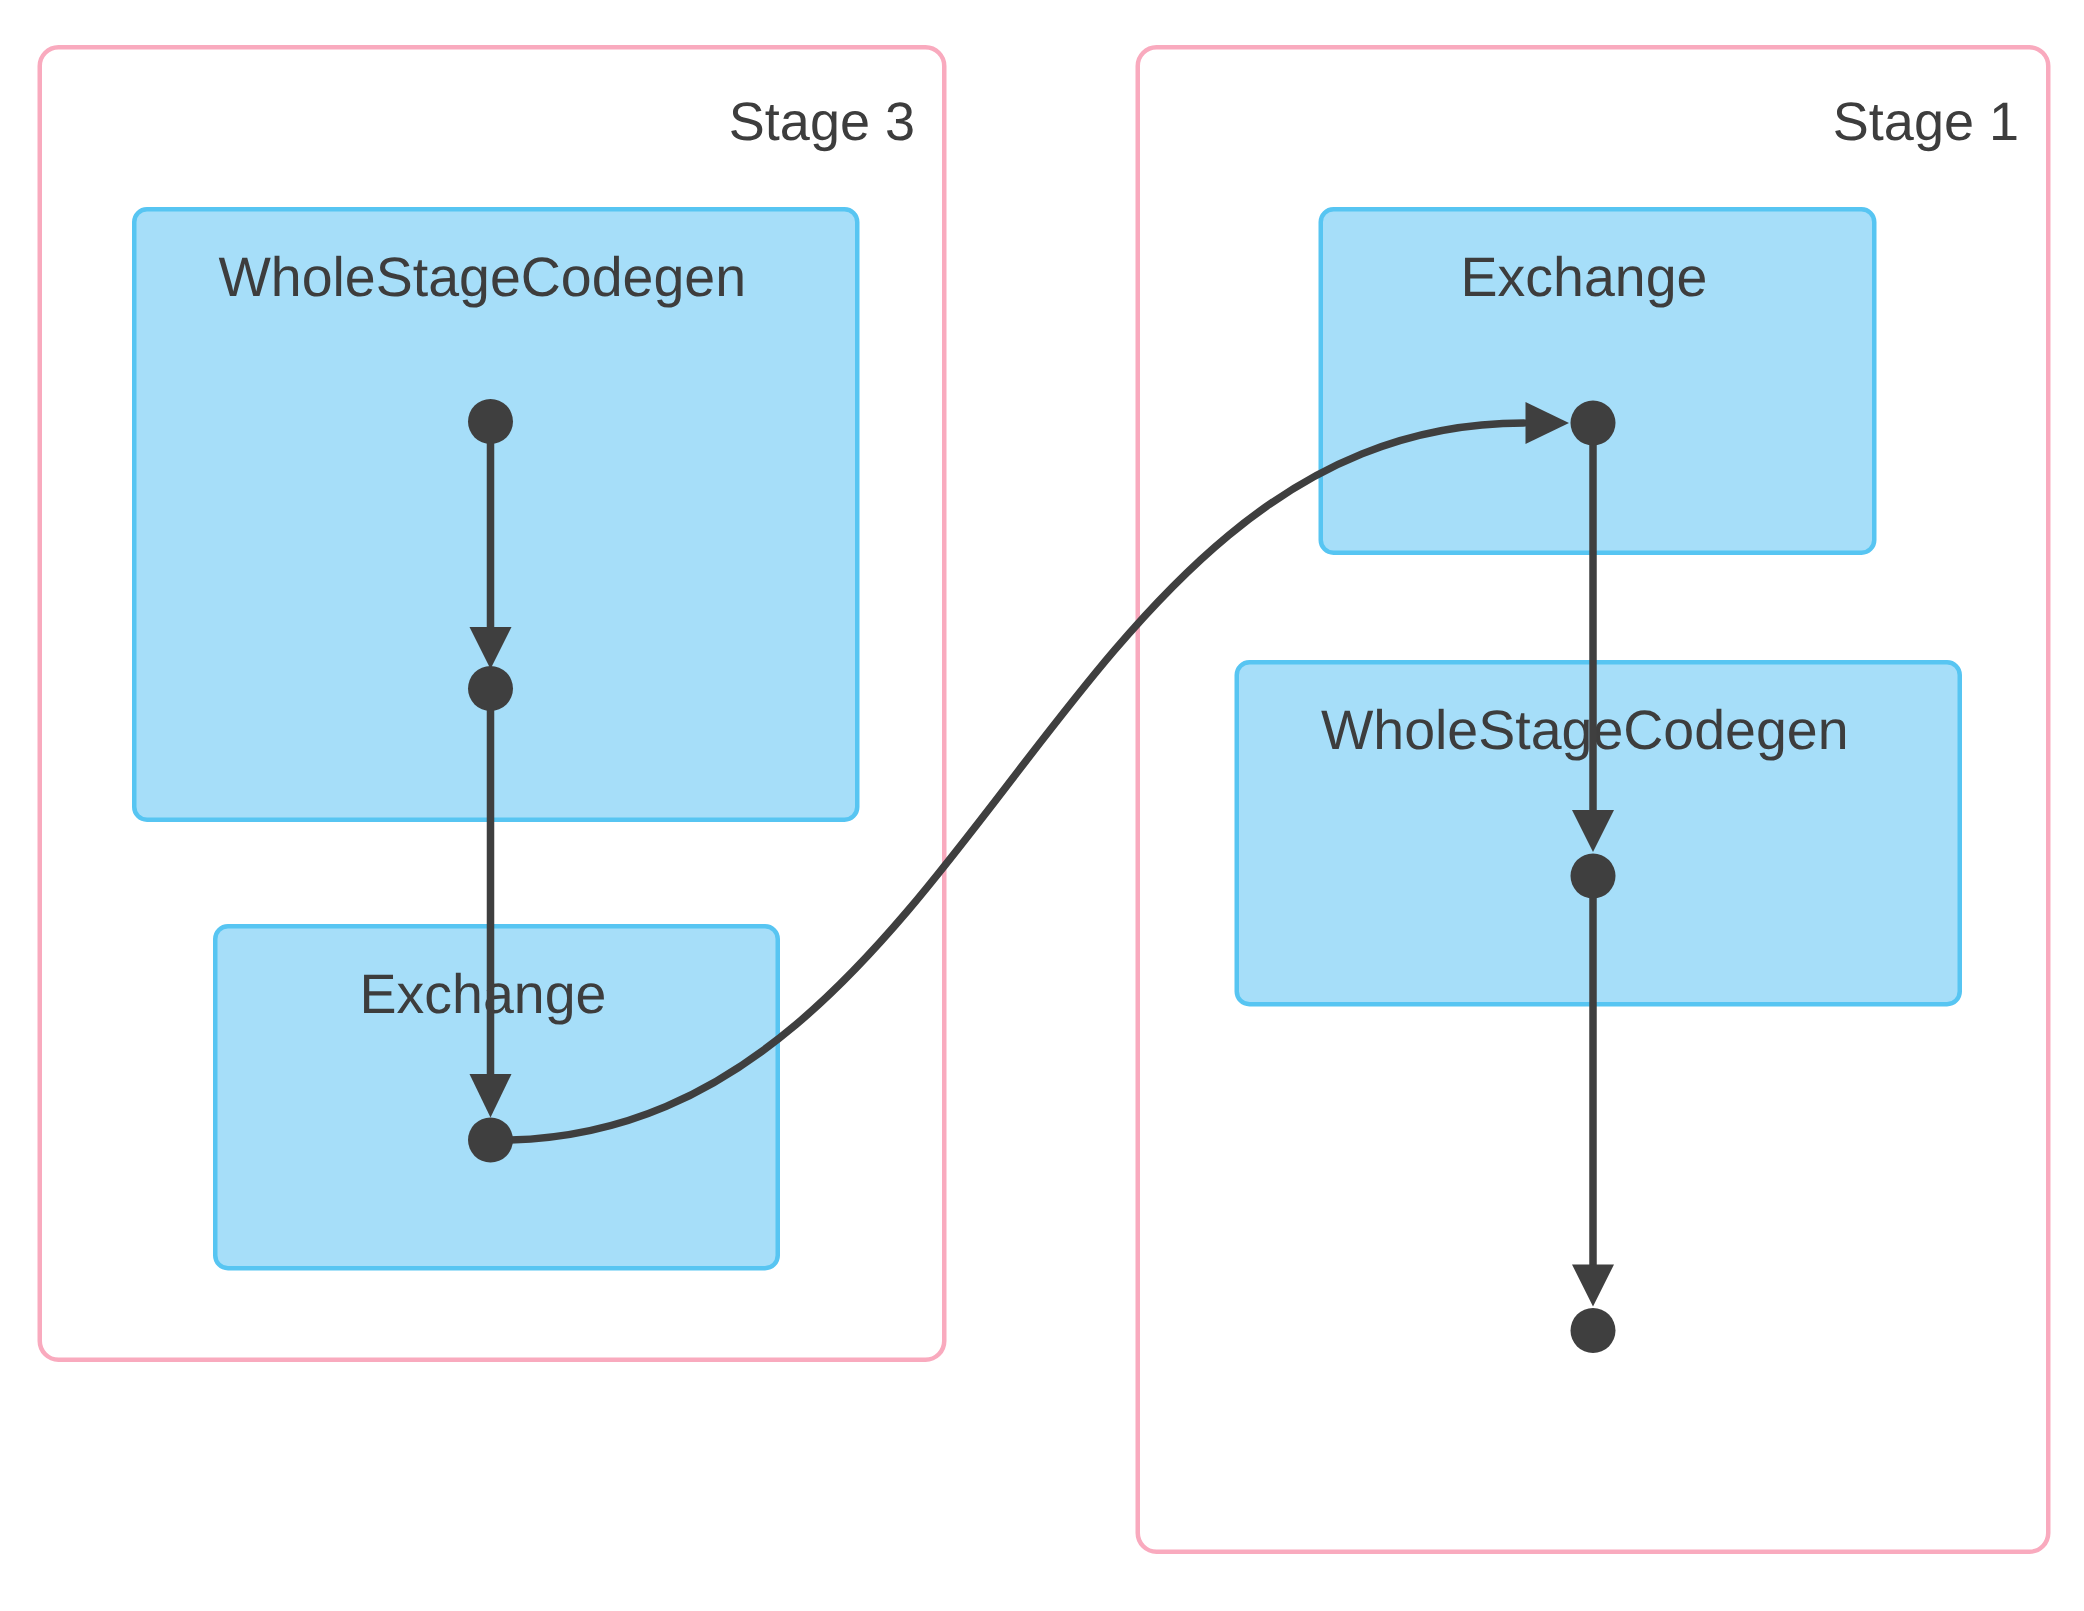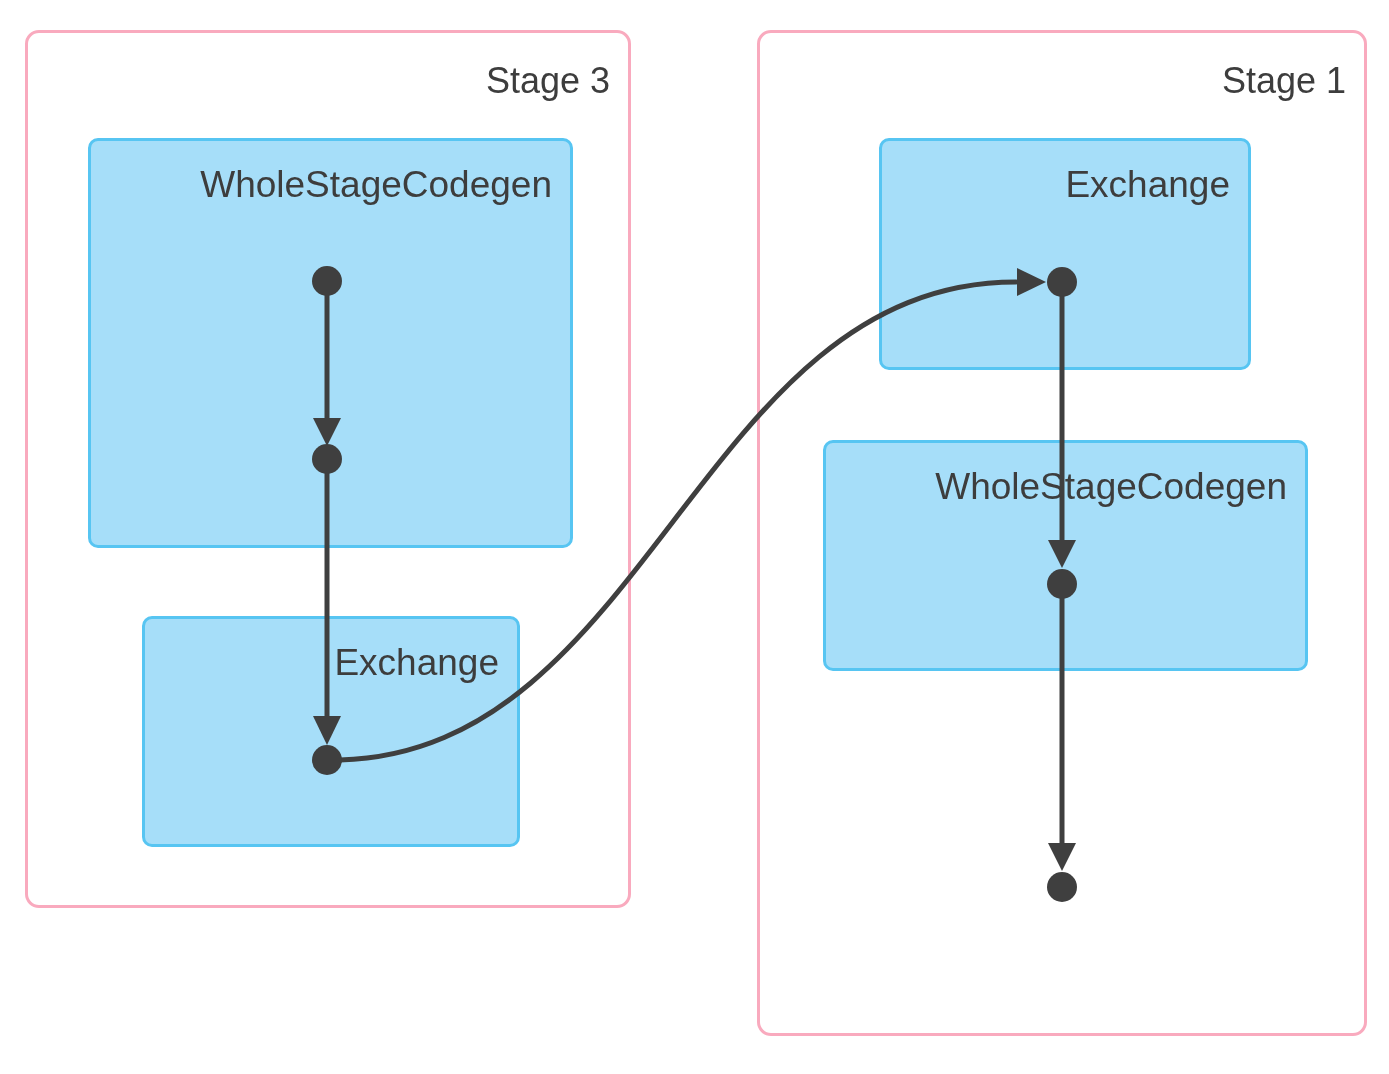--- a/index.html
+++ b/index.html
@@ -35,21 +35,21 @@
     font-size: 36px;
     line-height: 1.1;
     color: var(--label-text);
     white-space: nowrap;
   }
   .node-box {
     position: absolute;
     background: var(--node-fill);
     border: 3px solid var(--node-border);
     border-radius: 10px;
-    text-align: right;
+    text-align: center;
     padding: 24px 18px 0 0;
   }
   .node-label {
     font-size: 37px;
     line-height: 1.1;
     color: var(--label-text);
     white-space: nowrap;
   }
   svg.edges-layer {
     position: absolute;

